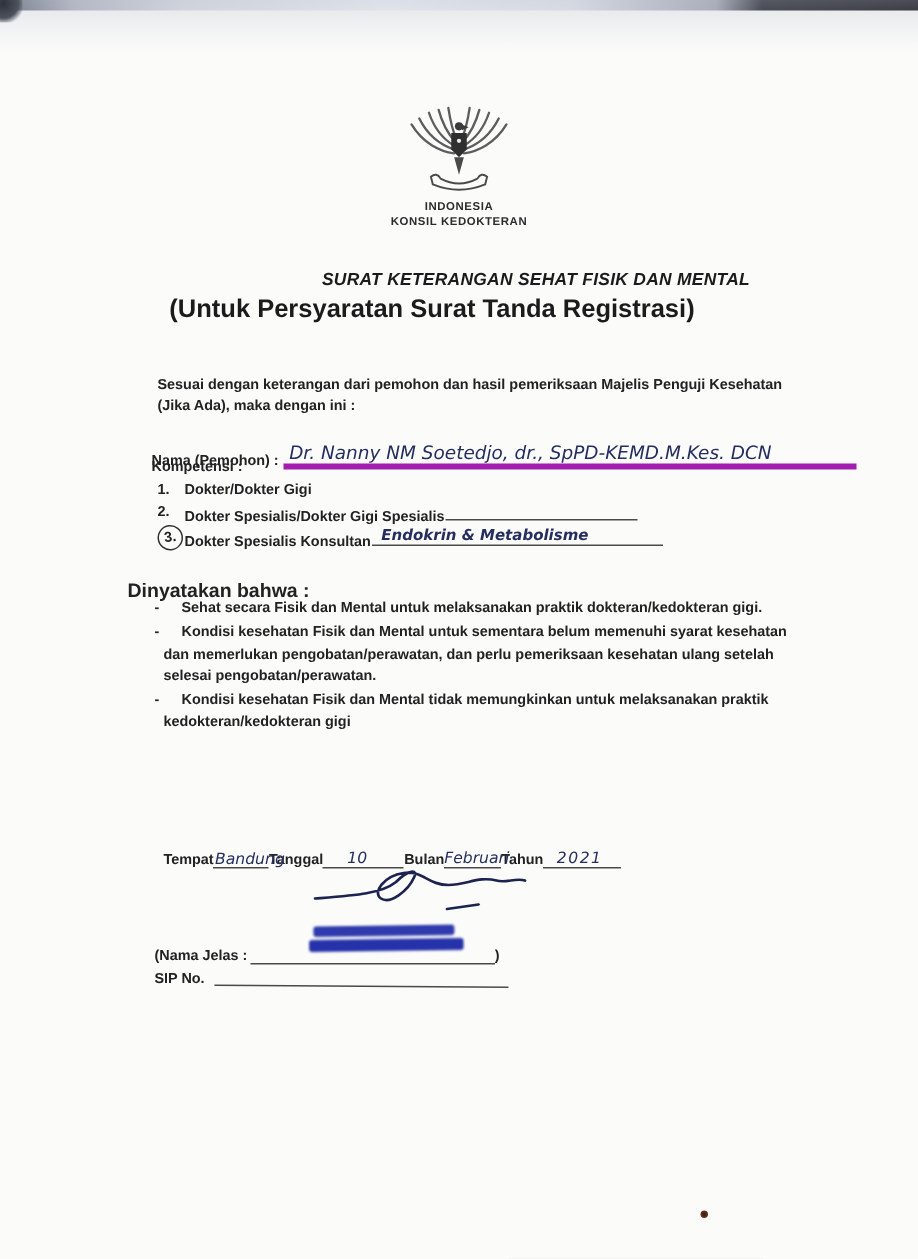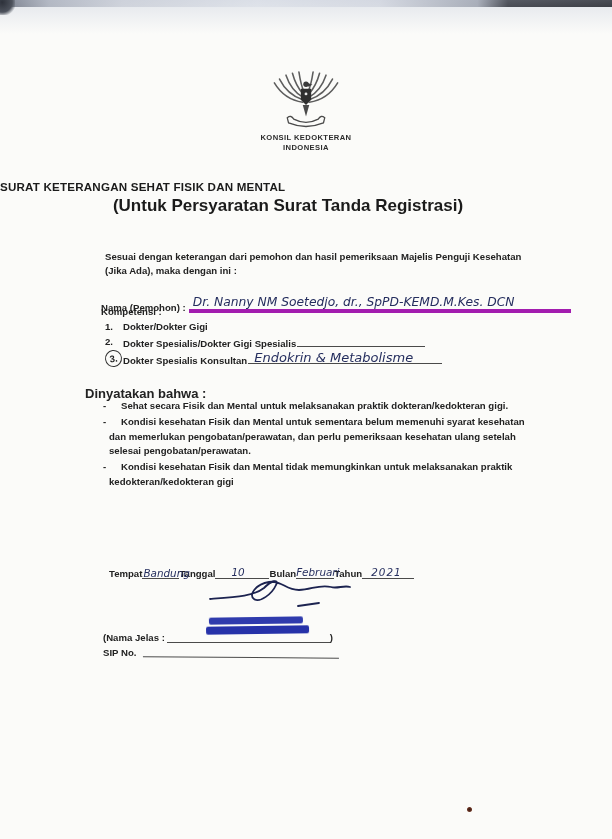--- a/index.html
+++ b/index.html
@@ -35,22 +35,22 @@
     position:absolute;left:467px;top:807px;width:5px;height:5px;border-radius:50%;
     background:radial-gradient(circle,#3a1a12 0%,#6b3322 70%,transparent 100%);
   }
   
   .emblem{position:absolute;top:70px;left:0;width:612px;text-align:center;}
   .org{
     position:absolute;top:133px;left:0;width:612px;text-align:center;
     font-size:7.6px;letter-spacing:.4px;line-height:10px;color:#2c2c2c;
   }
   .doc-title{
-    position:absolute;top:180px;left:0;width:500px;text-align:left;
-    font-size:11.6px;letter-spacing:.2px;color:#1b1b1b;
+    position:absolute;top:180px;left:0;width:500px;text-align:right;
+    font-size:11.6px;letter-spacing:.2px;color:#1b1b1b;font-style:italic;
   }
   .doc-subtitle{
     position:absolute;top:196px;left:0;width:576px;text-align:center;
     font-size:17px;color:#1b1b1b;
   }
   
   .intro{position:absolute;left:101px;top:246px;width:432px;margin:4px;font-size:9.6px;line-height:14px;}
   .name-row{position:absolute;left:101px;top:290px;width:470px;display:flex;font-size:9.6px;align-items:flex-end;}
   .lbl{white-space:nowrap;margin-top:12px;}
   .name-field{flex:1;border-bottom:4px solid #a21caf;margin-left:3px;height:15px;position:relative;}
@@ -64,21 +64,21 @@
   .options li{position:relative;padding-left:22px;height:15px;line-height:14px;}
   .options .num{position:absolute;left:4px;top:0;}
   .num-circle{
     position:absolute;left:0px;top:-1px;width:15px;height:15px;
     border:1.3px solid #333;border-radius:50%;
     display:flex;align-items:center;justify-content:center;
     transform:rotate(-7deg);line-height:1;
   }
   .blank-line{display:inline-block;width:128px;border-bottom:1px solid #4a4a4a;height:11px;vertical-align:baseline;margin-left:1px;}
   .fill-line{display:inline-block;width:194px;border-bottom:1px solid #4a4a4a;height:13px;vertical-align:baseline;margin-left:1px;position:relative;}
-  .fill-line .hw{position:absolute;left:6px;bottom:-2px;font-size:13px;}
+  .fill-line .hw{position:absolute;left:6px;bottom:-2px;font-size:10px;font-weight:bold;}
   .stmt-head{position:absolute;left:85px;top:386px;font-size:13px;}
   .bullets{position:absolute;left:101px;top:399px;width:432px;margin:0;padding:0;list-style:none;font-size:9.6px;line-height:14.6px;}
   .bullets li{position:relative;padding-left:8px;text-indent:12px;margin-bottom:1.5px;}
   .bullets .dash{position:absolute;left:2px;top:0;text-indent:0;}
   
   .date-row{position:absolute;left:101px;top:556px;font-size:9.6px;display:flex;align-items:flex-end;padding-left:8px;}
   .dfield{display:inline-block;border-bottom:1px solid #4a4a4a;height:15px;position:relative;}
   .dfield .hw{position:absolute;bottom:0;font-size:10.4px;font-style:italic;}
   .f-tempat{width:37px;}  .f-tempat .hw{left:1px;bottom:-1px;}
   .f-tanggal{width:54px;} .f-tanggal .hw{left:16px;}
@@ -120,22 +120,22 @@
       </g>
       <circle cx="55" cy="22" r="4.2" fill="#3c3c3c"></circle>
       <path d="M58,20 L65,23 L58,26 Z" fill="#3c3c3c"></path>
       <path d="M47,29 L63,29 L63,46 L55,54 L47,46 Z" fill="#2f2f2f"></path>
       <circle cx="55" cy="37" r="2.2" fill="#e9e9e9"></circle>
       <path d="M50,54 L60,54 L55,72 Z" fill="#4a4a4a"></path>
       <path d="M26,74 Q32,69 36,76 Q55,86 74,76 Q78,69 84,74 L82,82 Q55,93 28,82 Z" fill="none" stroke="#4a4a4a" stroke-width="2"></path>
     </svg>
   </div>
   <div class="org">
+    <div>INDONESIA</div>
     <div>KONSIL KEDOKTERAN</div>
-    <div>INDONESIA</div>
   </div>
 
   <div class="doc-title">SURAT KETERANGAN SEHAT FISIK DAN MENTAL</div>
   <div class="doc-subtitle">(Untuk Persyaratan Surat Tanda Registrasi)</div>
 
   <p class="intro">Sesuai dengan keterangan dari pemohon dan hasil pemeriksaan Majelis Penguji Kesehatan (Jika Ada), maka dengan ini :</p>
 
   <div class="name-row">
     <span class="lbl">Nama (Pemohon) :</span>
     <span class="name-field">

